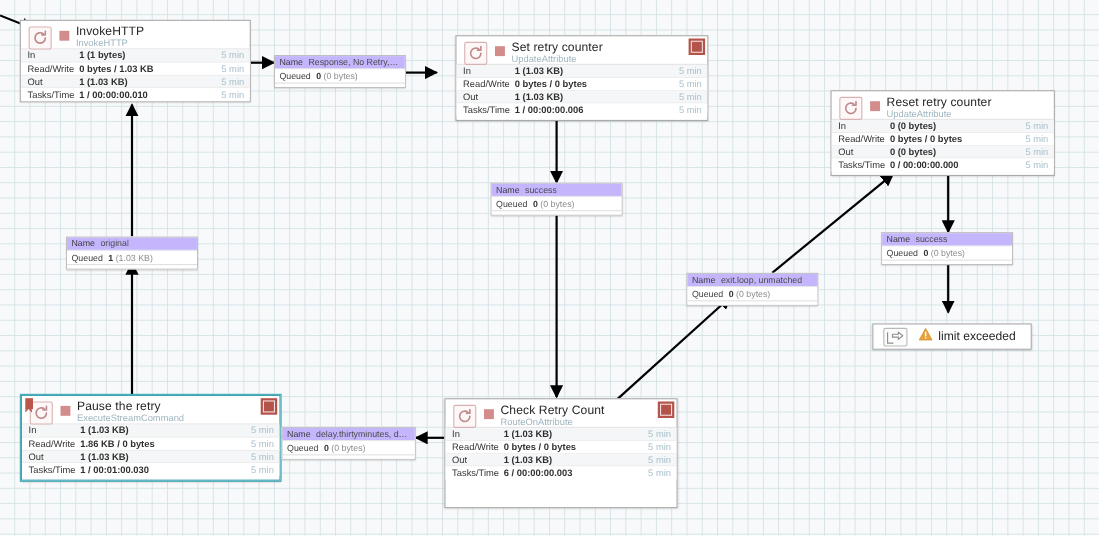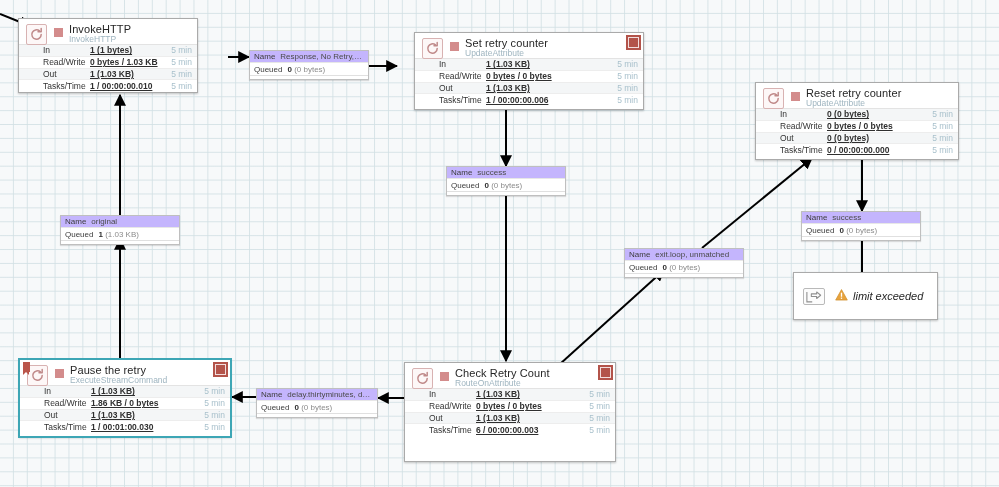--- a/index.html
+++ b/index.html
@@ -121,28 +121,28 @@
   }
   .stats { border-top: 1px solid #e3e3e3; }
   .stat-row {
     display: flex;
     align-items: center;
     height: 11.8px;
     font-size: 8.5px;
     color: #444444;
     border-bottom: 1px solid #ededed;
     box-sizing: border-box;
-    padding: 0 5px 0 24px;
+    padding: 0 5px 0 6px;
   }
   .stat-row:nth-child(odd) { background: #f4f6f7; }
   .stat-row:nth-child(even) { background: #ffffff; }
   .stat-row:last-child { border-bottom: none; }
   .stat-label { width: 47px; color: #333; flex: none; }
   .stat-value { flex: 1; color: #6c6c6c; }
-  .stat-value b { color: #2f2f2f; font-weight: bold; text-decoration: underline; }
+  .stat-value b { color: #2f2f2f; font-weight: bold; }
   .stat-time { color: #a9c1cc; flex: none; }
 
   
   .port {
     position: absolute;
     background: #ffffff;
     border: 1px solid #aaaaaa;
     box-sizing: border-box;
     box-shadow: 0 1px 2px rgba(0,0,0,0.22);
     display: flex;
@@ -227,21 +227,21 @@
       <path d="M 256 397 L 232 397"></path>
 
       <path d="M 560 364 L 664 270" marker-end=""></path>
       <path d="M 702 248 L 812 158"></path>
 
       <path d="M 862 160 L 862 211" marker-end=""></path>
       <path d="M 862 235 L 862 284"></path>
     </g>
   </svg>
 
-  <div class="processor" style="left:18px; top:18px; width:180px; height:75px;">
+  <div class="processor" style="left:18px; top:18px; width:210px; height:75px;">
     <div class="proc-head">
       <span class="proc-icon">
         <svg width="15" height="15" viewBox="0 0 16 16">
           <path d="M13 8a5 5 0 1 1-1.8-3.85" fill="none" stroke="#c08a8a" stroke-width="1.6" stroke-linecap="round"></path>
           <path d="M13 1.5 L13 5 L9.6 5" fill="none" stroke="#c08a8a" stroke-width="1.6" stroke-linecap="round" stroke-linejoin="round"></path>
         </svg>
       </span>
       <span class="run-dot"></span>
       <span class="proc-title">InvokeHTTP</span>
       <span class="proc-type">InvokeHTTP</span>
@@ -338,21 +338,21 @@
         <span class="stat-time">5 min</span>
       </div>
       <div class="stat-row">
         <span class="stat-label">Tasks/Time</span>
         <span class="stat-value"><b>0 / 00:00:00.000</b></span>
         <span class="stat-time">5 min</span>
       </div>
     </div>
   </div>
 
-  <div class="processor selected" style="left:19px; top:359px; width:212px; height:78px;">
+  <div class="processor selected" style="left:19px; top:359px; width:236px; height:78px;">
     <div class="proc-head">
       <span class="bulletin"></span>
       <span class="proc-icon">
         <svg width="15" height="15" viewBox="0 0 16 16">
           <path d="M13 8a5 5 0 1 1-1.8-3.85" fill="none" stroke="#c08a8a" stroke-width="1.6" stroke-linecap="round"></path>
           <path d="M13 1.5 L13 5 L9.6 5" fill="none" stroke="#c08a8a" stroke-width="1.6" stroke-linecap="round" stroke-linejoin="round"></path>
         </svg>
       </span>
       <span class="run-dot"></span>
       <span class="proc-title">Pause the retry</span>
@@ -417,21 +417,21 @@
         <span class="stat-time">5 min</span>
       </div>
       <div class="stat-row">
         <span class="stat-label">Tasks/Time</span>
         <span class="stat-value"><b>6 / 00:00:00.003</b></span>
         <span class="stat-time">5 min</span>
       </div>
     </div>
   </div>
 
-  <div class="port" style="left:793px; top:272px; width:145px; height:48px;font-style:italic;">
+  <div class="port" style="left:793px; top:294px; width:145px; height:24px;">
     <span class="port-icon">
       <svg width="16" height="12" viewBox="0 0 18 13">
         <path d="M1 1 L1 12 L7 12" fill="none" stroke="#8f8f8f" stroke-width="1.2"></path>
         <path d="M6 3 L12 3 L12 0.8 L16.5 4.5 L12 8.2 L12 6 L6 6 Z" fill="none" stroke="#8f8f8f" stroke-width="1.2" stroke-linejoin="round"></path>
       </svg>
     </span>
     <span class="warn-ico">
       <svg width="13" height="12" viewBox="0 0 14 13">
         <path d="M7 0.6 L13.3 12 L0.7 12 Z" fill="#e8a33d" stroke="#d1912f" stroke-width="0.8" stroke-linejoin="round"></path>
         <rect x="6.3" y="4" width="1.4" height="4.4" fill="#ffffff"></rect>

